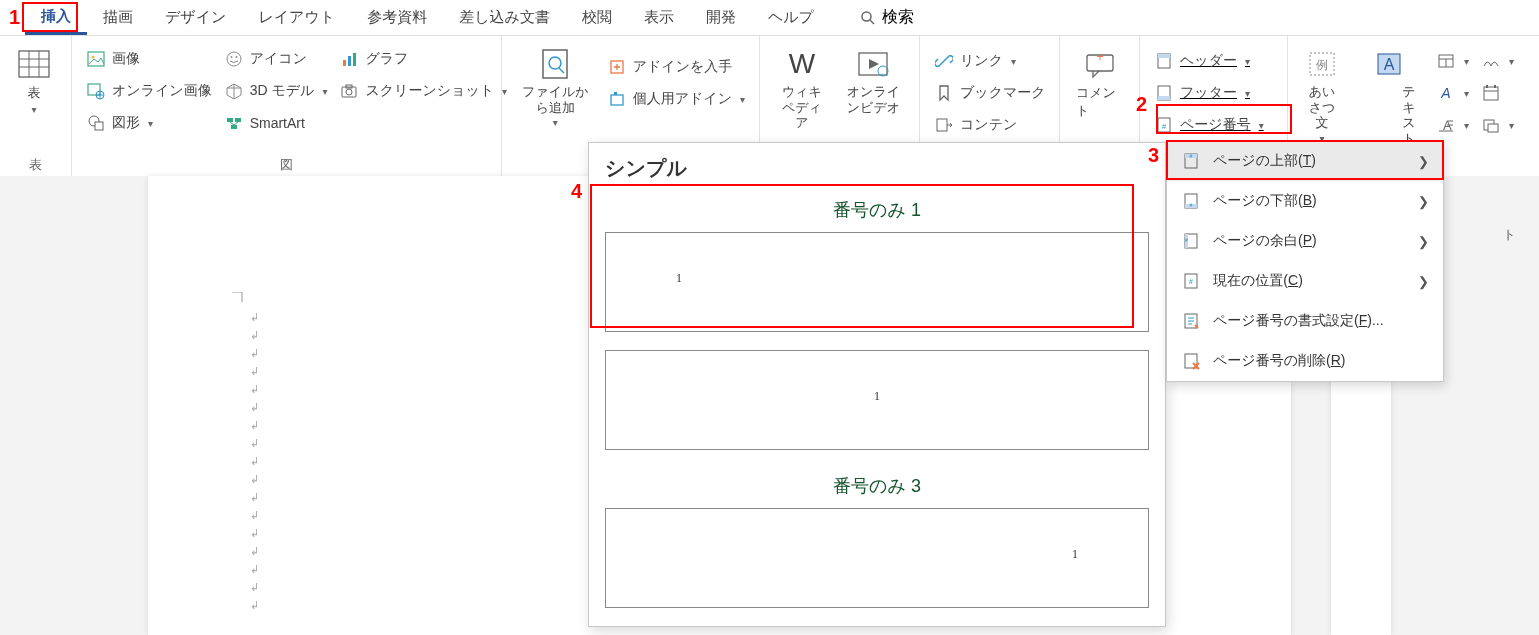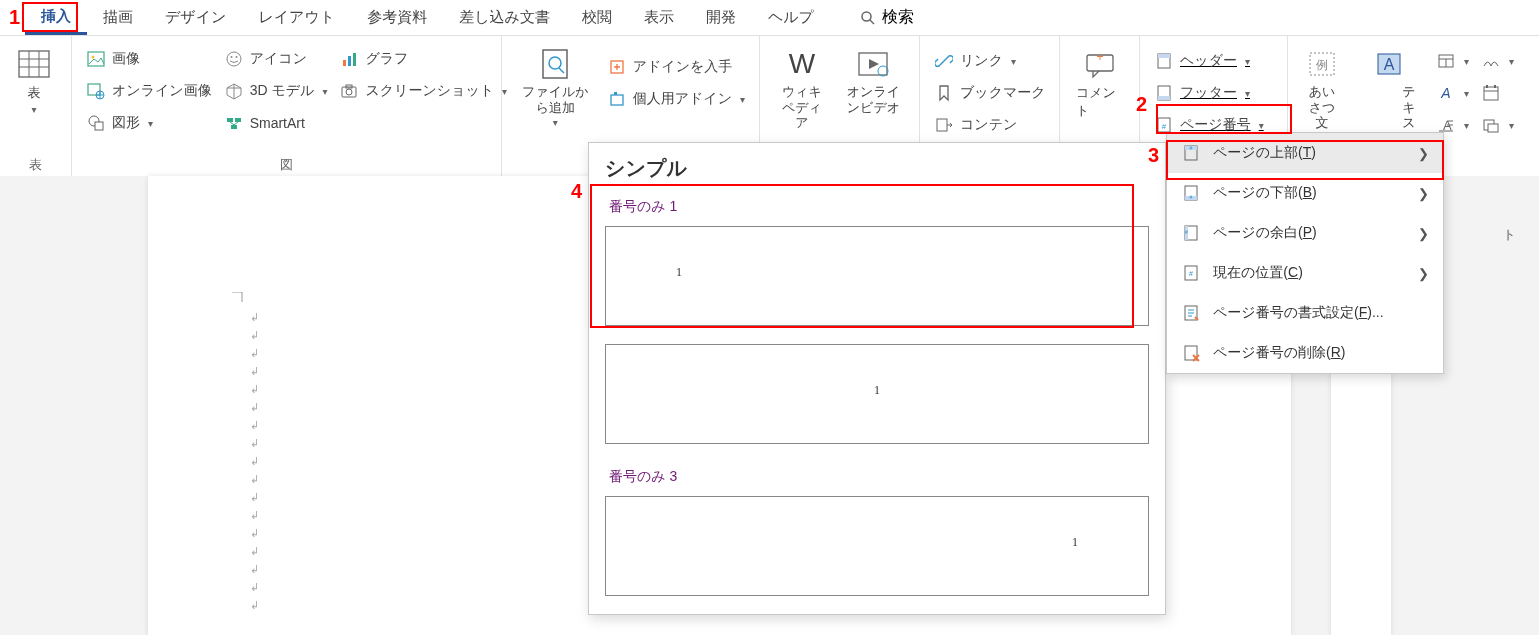--- a/index.html
+++ b/index.html
@@ -28,29 +28,29 @@
     .drop-sm { font-size: 10px; color: #666; padding-left: 2px; }
     
     
     .red-num { position: absolute; color: #ff0000; font-weight: bold; font-size: 20px; z-index: 100; font-family: Arial, sans-serif; }
     .red-box { position: absolute; border: 2.5px solid #ff0000; z-index: 99; pointer-events: none; }
     
     
     .gallery-popup { position: absolute; left: 588px; top: 142px; width: 578px; background: #fff; border: 1px solid #c8c8c8; box-shadow: 2px 4px 12px rgba(0,0,0,.15); z-index: 50; }
     .gallery-header { font-size: 20px; color: #333; font-weight: 600; padding: 12px 16px 10px 16px; }
     .gallery-item { padding: 0 12px 18px 12px; }
-    .gallery-item-label { font-size: 14px; color: #701a75; padding: 6px 8px 10px 8px; }
+    .gallery-item-label { font-size: 18px; color: #14532d; padding: 6px 8px 10px 8px; text-align: center; }
     .gallery-preview { border: 1px solid #888; height: 100px; position: relative; background: #fff; margin: 0 4px; }
     .gallery-num { position: absolute; font-family: "Times New Roman", serif; font-size: 12px; color: #333; }
     .gn-left .gallery-num { left: 70px; top: 38px; }
     .gn-center .gallery-num { left: 50%; top: 38px; transform: translateX(-50%); }
     .gn-right .gallery-num { right: 70px; top: 38px; }
     
     
-    .submenu { position: absolute; left: 1166px; top: 132px; width: 278px; background: #fff; border: 1px solid #c8c8c8; box-shadow: 2px 4px 10px rgba(0,0,0,.15); z-index: 60; }
+    .submenu { position: absolute; left: 1166px; top: 140px; width: 278px; background: #fff; border: 1px solid #c8c8c8; box-shadow: 2px 4px 10px rgba(0,0,0,.15); z-index: 60; }
     .submenu-item { display: flex; align-items: center; height: 40px; padding: 0 14px; font-size: 14px; color: #333; cursor: pointer; gap: 12px; }
     .submenu-item.highlighted { background: #eaeaea; }
     .submenu-item .icn { width: 20px; height: 20px; display: flex; align-items: center; justify-content: center; }
     .submenu-item .arrow { margin-left: auto; font-size: 13px; color: #555; }
     
     
     .doc-area { background: #f3f3f3; display: flex; justify-content: center; padding-top: 0; }
     .page { background: #fff; width: 1143px; margin-top: 0; box-shadow: 0 0 6px rgba(0,0,0,.1); }
     
     

